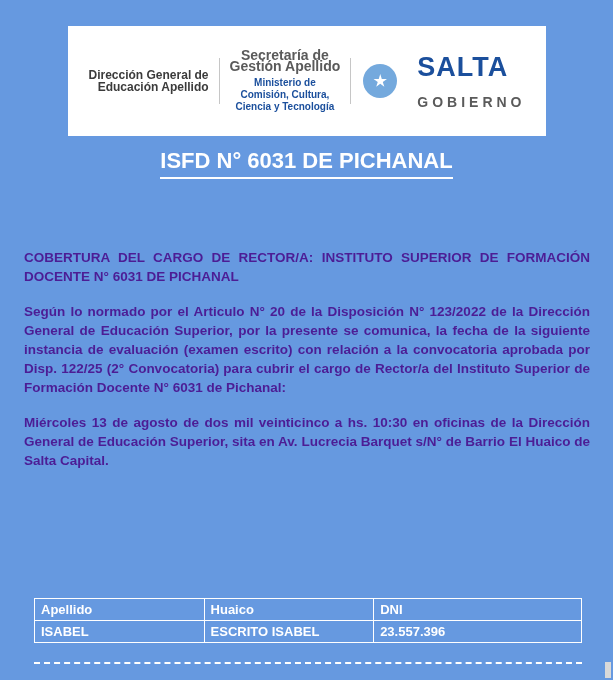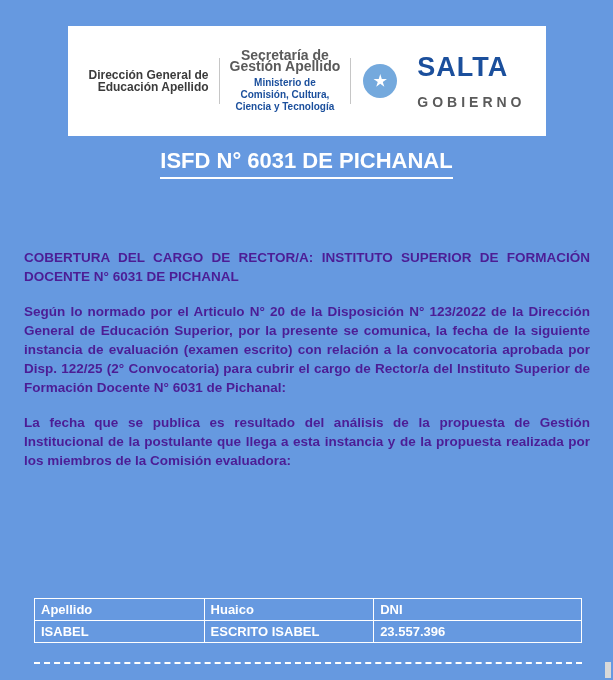--- a/index.html
+++ b/index.html
@@ -220,21 +220,21 @@
     </div>
   </div>
 
   <div class="doc-title">
     <div><span>ISFD N° 6031 DE PICHANAL</span></div>
   </div>
 
   <div class="body-text">
     <p>COBERTURA DEL CARGO DE RECTOR/A: INSTITUTO SUPERIOR DE FORMACIÓN DOCENTE N° 6031 DE PICHANAL</p>
     <p>Según lo normado por el Articulo N° 20 de la Disposición N° 123/2022 de la Dirección General de Educación Superior, por la presente se comunica, la fecha de la siguiente instancia de evaluación (examen escrito) con relación a la convocatoria aprobada por Disp. 122/25 (2° Convocatoria) para cubrir el cargo de Rector/a del Instituto Superior de Formación Docente N° 6031 de Pichanal:</p>
-    <p>La fecha que se publica es resultado del análisis de la propuesta de Gestión Institucional de la postulante que llega a esta instancia y de la propuesta realizada por los miembros de la Comisión evaluadora:</p>
+    <p>Miércoles 13 de agosto de dos mil veinticinco a hs. 10:30 en oficinas de la Dirección General de Educación Superior, sita en Av. Lucrecia Barquet s/N° de Barrio El Huaico de Salta Capital.</p>
   </div>
 
   <div class="table-wrap">
     <table class="data">
       <thead>
         <tr>
           <th>Apellido</th>
           <th>Huaico</th>
           <th>DNI</th>
         </tr>

